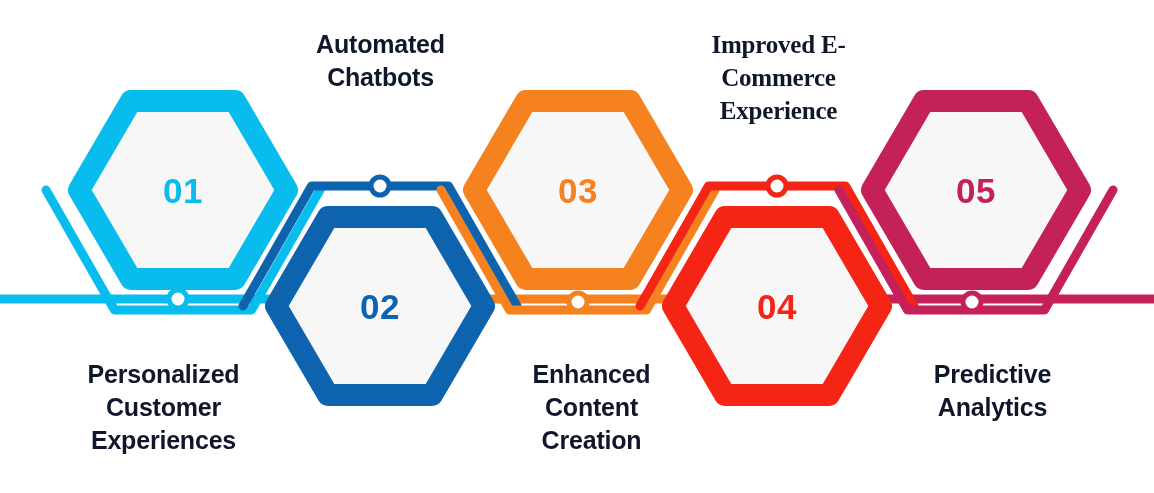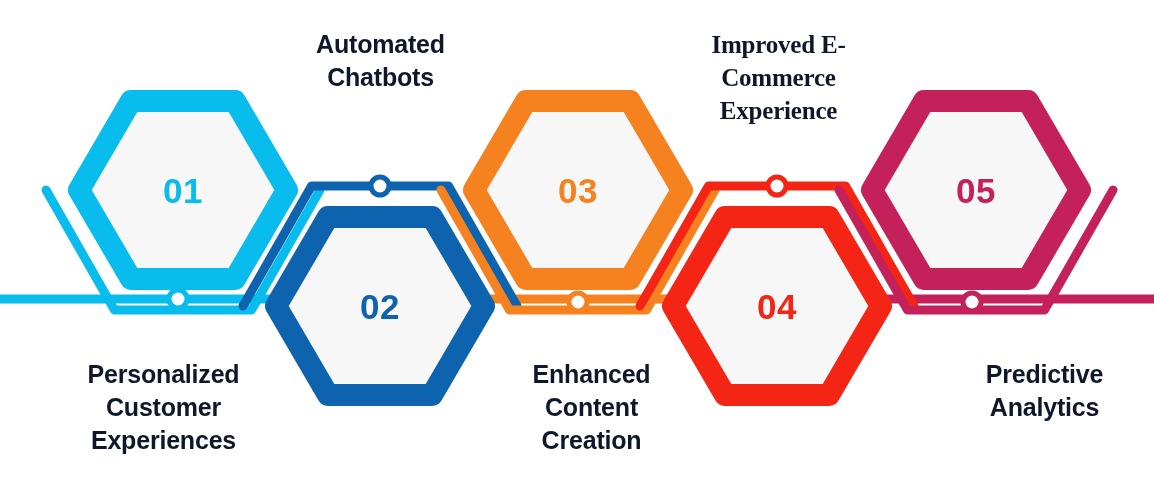--- a/index.html
+++ b/index.html
@@ -96,15 +96,15 @@
 Customer
 Experiences</div>
     <div class="step-label" style="left: 278px; top: 28px; width: 205px;">Automated
 Chatbots</div>
     <div class="step-label" style="left: 489px; top: 358px; width: 205px;">Enhanced
 Content
 Creation</div>
     <div class="step-label" style="left: 676px; top: 28px; width: 205px; font-family: Liberation Serif, serif;">Improved E-
 Commerce
 Experience</div>
-    <div class="step-label" style="left: 942px; top: 358px; width: 205px;">Predictive
+    <div class="step-label" style="left: 890px; top: 358px; width: 205px;">Predictive
 Analytics</div>
   </div>
 
 </body></html>

